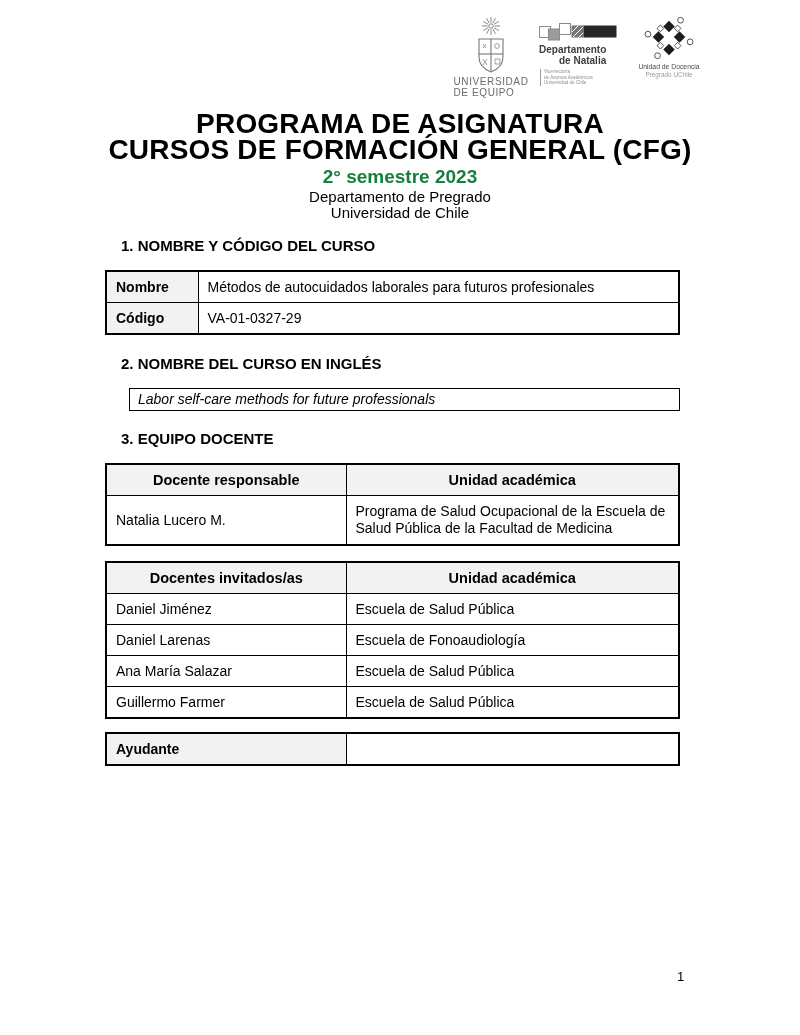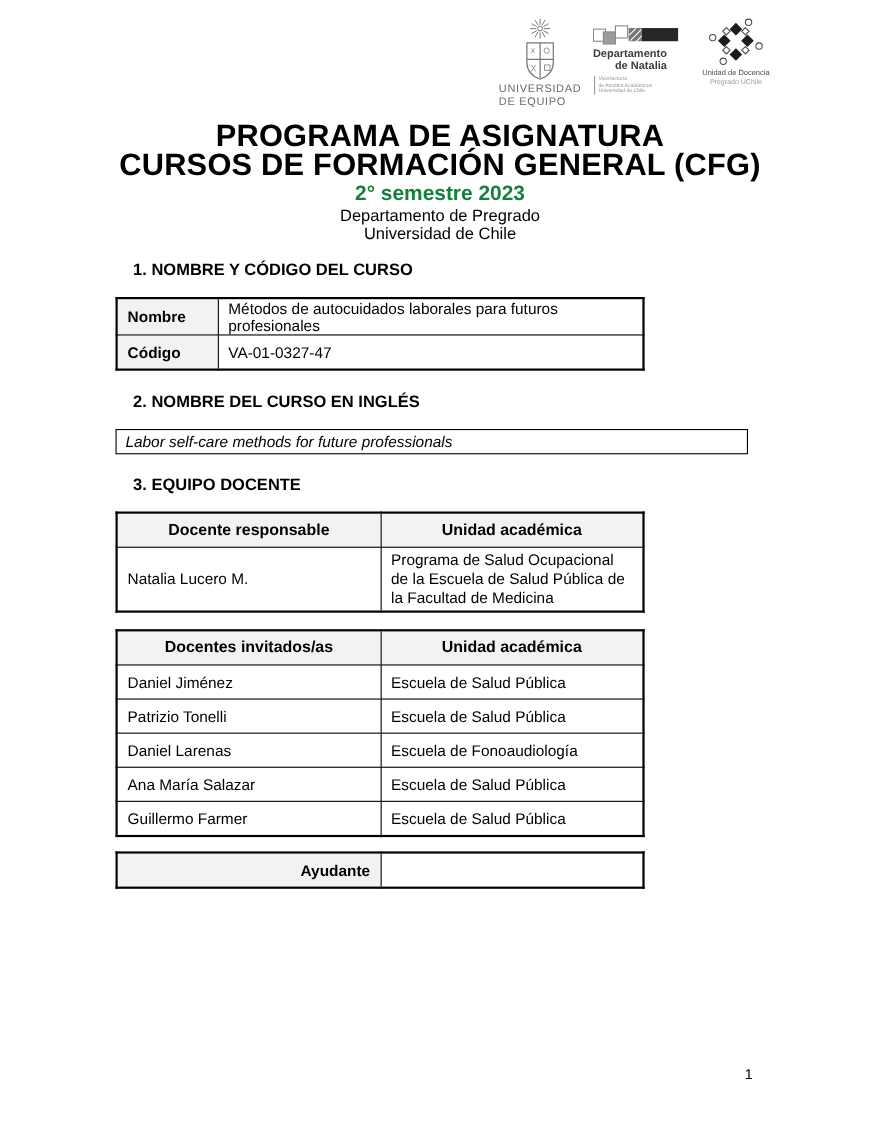--- a/index.html
+++ b/index.html
@@ -27,38 +27,38 @@
   .title-semester { font-size:19px; font-weight:bold; line-height:25px; margin-top:1px; }
   .title-sub { font-size:15px; line-height:15.5px; }
 
   
   .content { margin-left:105px; width:575px; }
   .section-heading { font-size:15px; font-weight:bold; line-height:17px; margin:16px; }
   #h1 { margin-top:17px; }
   #h2 { margin-top:20px; }
   #h3 { margin-top:19px; }
 
-  table { border-collapse:collapse; width:481px; table-layout:fixed; }
+  table { border-collapse:collapse; width:575px; table-layout:fixed; }
   table, td, th { border:1.5px solid #000; }
   table { border-width:2px; }
   td, th { padding:0 9px; vertical-align:middle; font-size:14px; overflow:hidden; }
   td { height:30px; }
   th { height:30px; font-weight:bold; text-align:center; background:#f2f2f2; font-size:14.5px; }
   .cell-label { font-weight:bold; background:#f2f2f2; }
 
   #tbl-name { margin-top:13px; }
   #tbl-name col.c1 { width:92px; }
 
   .english-box { margin-top:13px; border:1px solid #000; height:21px; line-height:21px;
-                 padding:0 8px; font-size:14px; font-style:italic; }
+                 padding:0 8px; font-size:14px; font-style:italic;margin-left:24px; }
 
   #tbl-resp { margin-top:16px; }
   #tbl-resp td.tall { height:42px; line-height:17px; padding:3px 9px; }
   #tbl-invited { margin-top:15px; }
-  #tbl-assist { margin-top:13px;text-align:right; }
+  #tbl-assist { margin-top:13px; }
   col.cwide { width:240px; }
 
   .page-number { position:absolute; top:969px; left:677px; font-size:13px; }
 </style>
 </head>
 <body>
 
 <div class="page">
 
   <div class="logos">
@@ -161,21 +161,21 @@
           <col class="c1" style="width:92px">
           <col>
         </colgroup>
       <tbody>
           <tr>
         <td class="cell-label">Nombre</td>
         <td>Métodos de autocuidados laborales para futuros profesionales</td>
       </tr>
       <tr>
         <td class="cell-label">Código</td>
-        <td>VA-01-0327-47</td>
+        <td>VA-01-0327-29</td>
       </tr>
     </tbody>
       </table>
 
     <h2 class="section-heading" id="h2">2. NOMBRE DEL CURSO EN INGLÉS</h2>
 
     <div class="english-box">Labor self-care methods for future professionals</div>
 
     <h2 class="section-heading" id="h3">3. EQUIPO DOCENTE</h2>
 
@@ -204,24 +204,20 @@
       <tbody>
           <tr>
         <th>Docentes invitados/as</th>
         <th>Unidad académica</th>
       </tr>
       <tr>
         <td>Daniel Jiménez</td>
         <td>Escuela de Salud Pública</td>
       </tr>
       <tr>
-        <td>Patrizio Tonelli</td>
-        <td>Escuela de Salud Pública</td>
-      </tr>
-      <tr>
         <td>Daniel Larenas</td>
         <td>Escuela de Fonoaudiología</td>
       </tr>
       <tr>
         <td>Ana María Salazar</td>
         <td>Escuela de Salud Pública</td>
       </tr>
       <tr>
         <td>Guillermo Farmer</td>
         <td>Escuela de Salud Pública</td>

